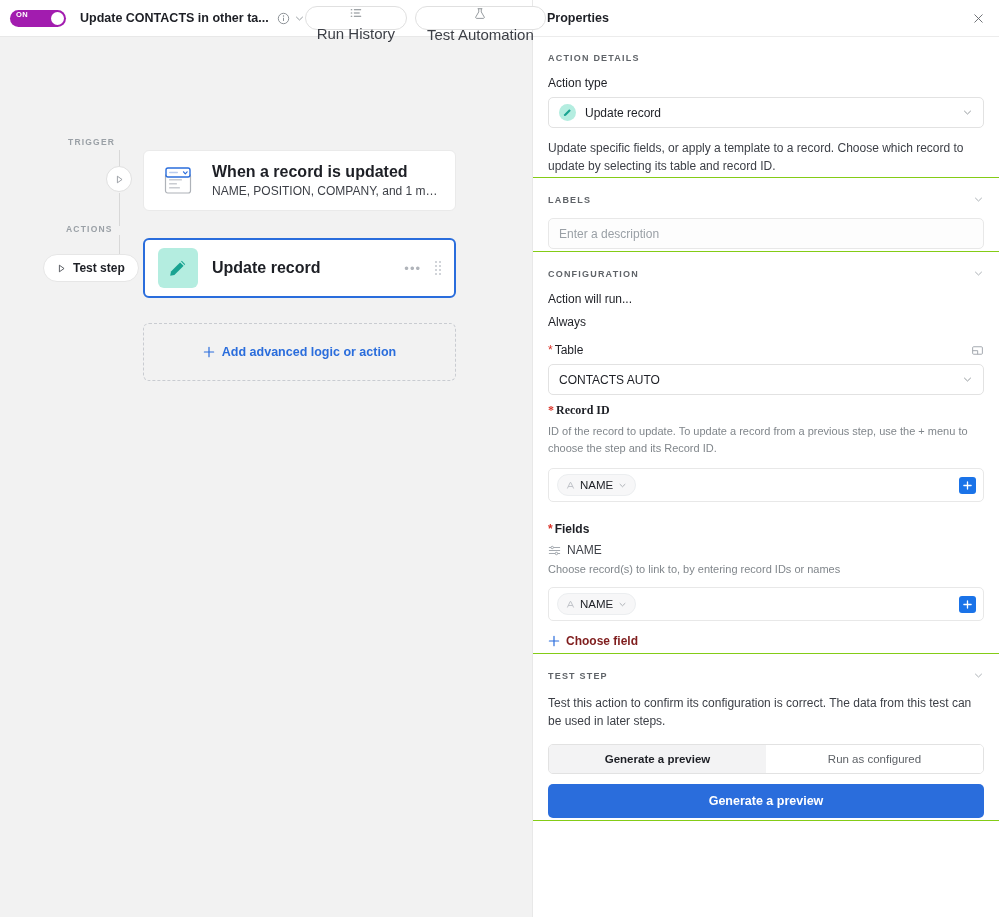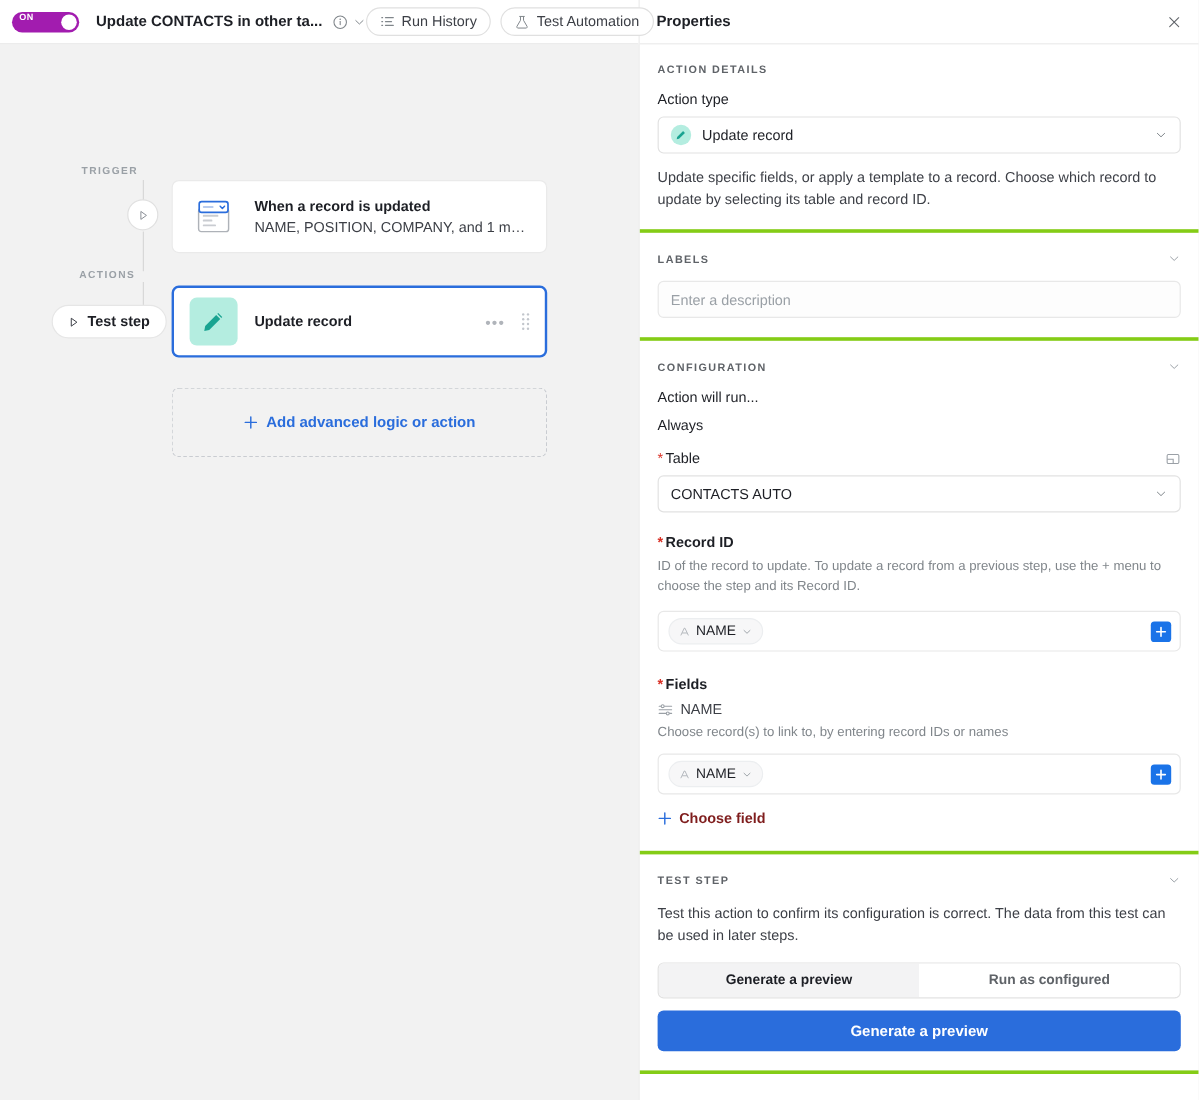--- a/index.html
+++ b/index.html
@@ -36,22 +36,23 @@
   .auto-title {
     font-size: 12.5px; font-weight: bold; color: #1d1f25;
     margin-left: 14px; white-space: nowrap; cursor: pointer;
   }
   .ico-info { margin-left: 8px; display: flex; align-items: center; cursor: pointer; }
   .ico-caret { margin-left: 4px; display: flex; align-items: center; cursor: pointer; }
 
   .pillbtn {
     height: 24px; border: 1px solid #e0e0e0; border-radius: 12px;
     background: #fff; display: inline-flex; align-items: center; gap: 6px;
-    padding: 0 11px; font-size: 12px; color: #3c3f46; cursor: pointer;
+    padding: 0 11px; font-size: 15px; color: #3c3f46; cursor: pointer;
     white-space: nowrap;
+    flex-direction: column;
   }
   .tb-spacer { flex: 1; }
   .tb-group { display: flex; gap: 8px; margin-right: 8px; }
 
   
   .canvas { position: relative; height: 880px; padding-left: 40px; }
 
   .rail-label {
     position: absolute; font-size: 8.5px; letter-spacing: 1.2px;
     color: #9aa0a6; font-weight: bold;
@@ -76,21 +77,21 @@
     display: flex; align-items: center; cursor: pointer;
   }
   .card-trigger {
     left: 143px; top: 113px; width: 313px; height: 61px;
     border: 1px solid #eaeaea; padding: 0 14px; gap: 14px;
   }
   .card-action {
     left: 143px; top: 201px; width: 313px; height: 60px;
     border: 2px solid #2a6ddc; padding: 0 13px; gap: 14px;
   }
-  .card-title { font-size: 12px; font-weight: bold; color: #1d1f25; }
+  .card-title { font-size: 16px; font-weight: bold; color: #1d1f25; }
   .card-sub { font-size: 12px; color: #3c3f46; margin-top: 3px; }
   .card-text { flex: 1; min-width: 0; }
   .card-text .card-sub { white-space: nowrap; overflow: hidden; text-overflow: ellipsis; }
 
   .icon-sq {
     width: 40px; height: 40px; border-radius: 6px; flex: none;
     display: flex; align-items: center; justify-content: center;
   }
   .icon-sq.mint { background: #b4ede0; }
 
@@ -112,21 +113,21 @@
     border-left: 1px solid #e8e8e8; display: flex; flex-direction: column;
   }
   .panel-head {
     height: 37px; flex: none; display: flex; align-items: center;
     padding: 0 14px; border-bottom: 1px solid #ececec;
   }
   .panel-title { font-size: 12.5px; font-weight: bold; flex: 1; }
   .x-btn { cursor: pointer; display: flex; align-items: center; color: #5f6368; }
 
   .panel-body { flex: 1; overflow: hidden; }
-  .section { padding: 16px 15px 16px 15px; border-bottom: 3px solid #84cc16; }
+  .section { padding: 16px 15px 2px 15px; border-bottom: 1px solid #84cc16; }
   .sec-head {
     display: flex; align-items: center; font-size: 9px; letter-spacing: 1.2px;
     font-weight: bold; color: #5f6368; margin-bottom: 13px;
   }
   .sec-head .t { flex: 1; }
   .sec-head .chev { cursor: pointer; }
 
   .lbl { font-size: 12px; color: #1d1f25; margin-bottom: 7px; }
   .lbl.b { font-weight: bold; }
   .req { color: #d93025; margin-right: 2px; }
@@ -179,21 +180,21 @@
     display: inline-flex; align-items: center; gap: 6px; margin-top: 13px;
     font-size: 12px; font-weight: bold; color: #7f1d1d; cursor: pointer;
   }
 
   .seg {
     display: flex; height: 30px; border: 1px solid #e2e2e2; border-radius: 5px;
     overflow: hidden; margin-top: 14px;
   }
   .seg .opt {
     flex: 1; display: flex; align-items: center; justify-content: center;
-    font-size: 11.5px; color: #5f6368; cursor: pointer; background: #fff; font-weight: bold;
+    font-size: 11.5px; color: #5f6368; cursor: pointer; background: #fff;
   }
   .seg .opt.on { background: #f3f3f4; color: #1d1f25; font-weight: bold; }
 
   .primary {
     height: 34px; border-radius: 5px; background: #2a6ddc; color: #fff;
     display: flex; align-items: center; justify-content: center;
     font-size: 12.5px; font-weight: bold; margin-top: 10px; cursor: pointer;
   }
 
   svg { display: block; }
@@ -399,21 +400,21 @@
         </div>
         <div class="select">
           <span class="val">CONTACTS AUTO</span>
           <span>
             <svg width="11" height="11" viewBox="0 0 16 16">
                 <path d="M3.6 6 8 10.2 12.4 6" fill="none" stroke="#80868b" stroke-width="1.2" stroke-linecap="round" stroke-linejoin="round"></path>
               </svg>
           </span>
         </div>
 
-        <div class="lbl b" style="margin-top:18px; margin-bottom:5px;"><span class="req">*</span><span>Record ID</span></div>
+        <div class="lbl b" style="margin-top:8px; margin-bottom:5px;font-family:Liberation Serif, serif;"><span class="req">*</span><span>Record ID</span></div>
         <div class="hint">ID of the record to update. To update a record from a previous step, use the + menu to choose the step and its Record ID.</div>
         <div class="tokenbox" style="margin-top:11px;">
           <span class="token">
             <span>
               <svg width="9" height="9" viewBox="0 0 12 12">
                   <path d="M1.8 10 5.6 2h.8L10.2 10M3.3 7.3h5.4" fill="none" stroke="#aeb2b8" stroke-width="1"></path>
                 </svg>
             </span>
             <span class="tok-label">NAME</span>
             <span>

